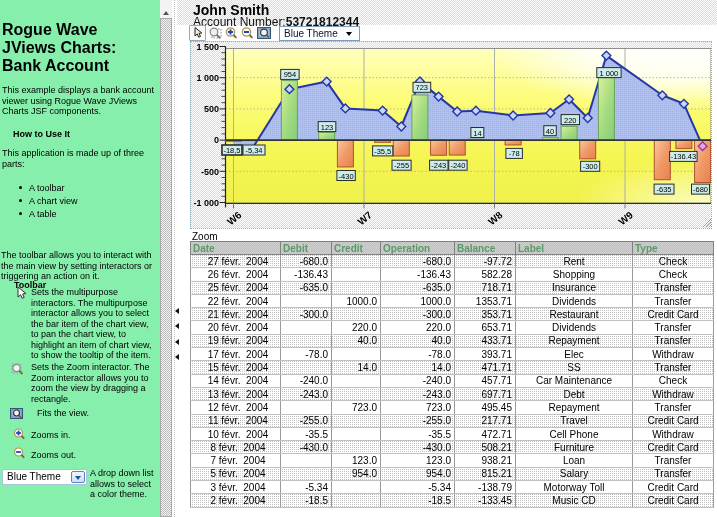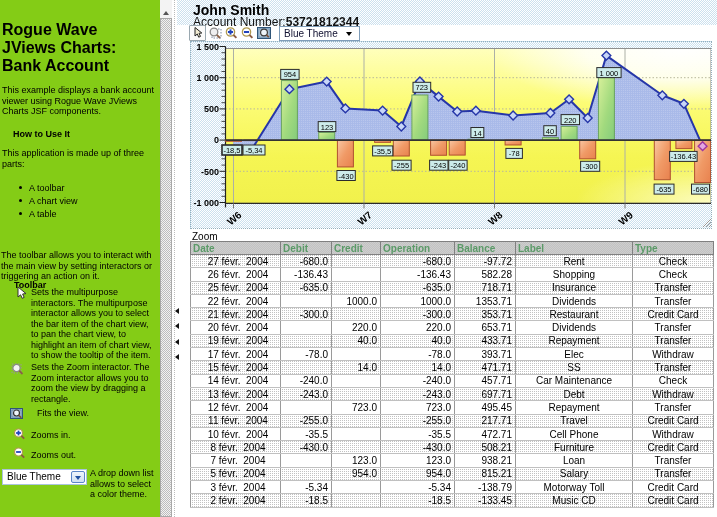--- a/index.html
+++ b/index.html
@@ -4,21 +4,21 @@
 <style>
 html,body{margin:0;padding:0;}
 body{width:717px;height:517px;overflow:hidden;font-family:"Liberation Sans",sans-serif;background:#fff;}
 #root{position:relative;width:717px;height:517px;overflow:hidden;}
 .abs{position:absolute;}
 .dblue{background-image:conic-gradient(#fff 0 25%,#cbe0ee 25% 50%,#fff 50% 75%,#cbe0ee 75%);background-size:2px 2px;}
 .hatch{background-image:conic-gradient(#c2c2c2 0 25%,#fff 25% 100%);background-size:2px 2px;}
 .hdrbg{background-image:conic-gradient(#cecece 0 25%,#c2c2c2 25% 50%,#cecece 50% 75%,#c2c2c2 75%);background-size:2px 2px;padding-left:32px;}
 .dgray{background-image:conic-gradient(#f2f2f2 0 25%,#bdbdbd 25% 50%,#f2f2f2 50% 75%,#bdbdbd 75%);background-size:2px 2px;}
 
-#side{left:0;top:0;width:160px;height:517px;background:#84cc16;}
+#side{left:0;top:0;width:160px;height:517px;background:#86efac;}
 #title{left:2px;top:21px;font-size:16px;font-weight:bold;line-height:18.2px;color:#000;letter-spacing:0px;}
 .s8{font-size:9px;line-height:10.5px;color:#000;}
 .sb-h{font-size:9px;font-weight:bold;color:#000;}
 .ic{position:absolute;}
 #ddside{left:2px;top:469px;width:83px;height:14px;background:#fff;border:1px solid #aac4dd;}
 #ddside .t{position:absolute;left:4px;top:1px;font-size:10px;color:#000;}
 #ddside .b{position:absolute;right:1px;top:1px;width:12px;height:10px;border:1px solid #5a86c8;border-radius:2px;background:linear-gradient(#eef5fc,#cfe0f2);}
 #ddside .b:after{content:"";position:absolute;left:3px;top:4px;border:3px solid transparent;border-top:4px solid #2050a0;}
 
 #sbtrack{left:160px;top:0;width:12px;height:517px;background:#f3f3f3;}

